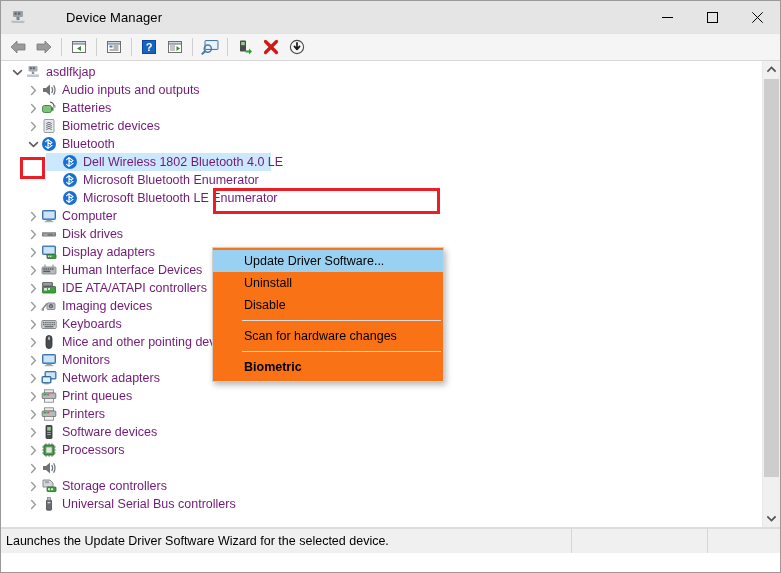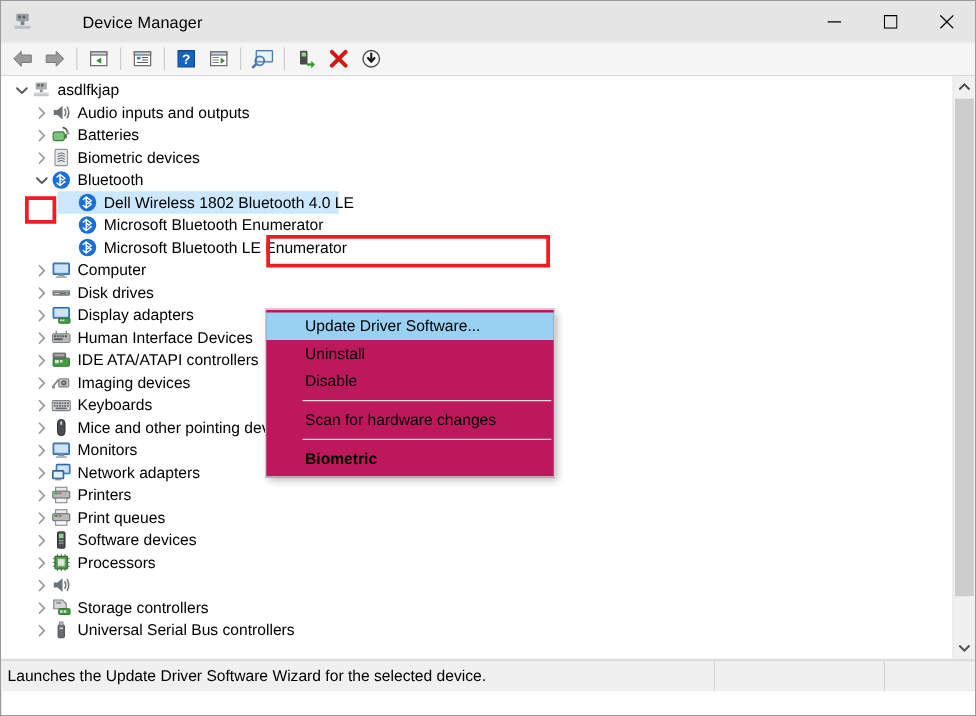--- a/index.html
+++ b/index.html
@@ -41,21 +41,21 @@
   .content{position:relative;height:466px;background:#fff;border-bottom:1px solid #dcdcdc;}
   .tree{
     position:absolute;left:0;top:0;right:18px;bottom:0;overflow:hidden;
     padding-top:2px;
   }
   .row{height:18px;display:flex;align-items:center;position:relative;white-space:nowrap;}
   .row .twisty{
     width:16px;height:18px;flex:0 0 auto;display:flex;align-items:center;justify-content:center;
   }
   .row .ico{width:16px;height:16px;flex:0 0 auto;margin-right:5px;position:relative;}
-  .row .lbl{font-size:12.5px;color:#000000;line-height:18px;}
+  .row .lbl{font-size:12.5px;color:#701a75;line-height:18px;}
   .row.sel .selbg{
     position:absolute;left:0;top:0;height:18px;background:#cce8ff;z-index:0;
   }
   .row.sel .ico,.row.sel .lbl{position:relative;z-index:1;}
   .depth0{padding-left:8px;}
   .depth1{padding-left:24px;}
   .depth2{padding-left:45px;}
 
   .chev{display:block;}
 
@@ -73,21 +73,21 @@
     border-top:1px solid #dcdcdc;
   }
   .status-cell{height:24px;display:flex;align-items:center;padding-left:5px;font-size:12.5px;color:#000;}
   .status-main{flex:0 0 565px;border-right:1px solid #d6d6d6;}
   .status-b{flex:0 0 130px;border-right:1px solid #d6d6d6;}
   .status-c{flex:1 1 auto;}
 
   
   .ctxmenu{
     position:absolute;left:211px;top:186px;width:230px;
-    background:#be185d;border:1px solid #cfcfcf;
+    background:#f97316;border:1px solid #cfcfcf;
     box-shadow:2px 3px 6px rgba(0,0,0,.28);
     z-index:40;padding:2px 0 3px 0;
   }
   .ctxitem{height:22px;display:flex;align-items:center;padding-left:31px;font-size:12.5px;color:#000;}
   .ctxitem.hl{background:#99d1f2;}
   .ctxitem.bold{font-weight:bold;}
   .ctxsep{height:1px;background:#dcdcdc;margin:4px 2px 4px 29px;}
 
   
   .redbox{position:absolute;border:3px solid #ee1c25;z-index:60;box-sizing:border-box;}
@@ -472,36 +472,36 @@
               <path d="M3.6 1.6 L7.4 5.5 L3.6 9.4" fill="none" stroke="#9a9a9a" stroke-width="1.4" stroke-linecap="round" stroke-linejoin="round"></path>
             </svg>
           </span>
           <span class="ico"><svg width="16" height="16" viewBox="0 0 16 16">
               <rect x="3.5" y="1.8" width="9" height="3.2" fill="#e8eaec" stroke="#7d8184" stroke-width="0.8"></rect>
               <rect x="1.2" y="5" width="13.6" height="5.5" rx="0.8" fill="#b6babd" stroke="#6e7275" stroke-width="0.9"></rect>
               <rect x="2.4" y="6" width="3.2" height="1.4" fill="#3f9e3f"></rect>
               <rect x="6.2" y="6" width="2" height="1.4" fill="#d9534f"></rect>
               <rect x="3.5" y="10.5" width="9" height="3.7" fill="#f2f4f5" stroke="#7d8184" stroke-width="0.8"></rect>
             </svg></span>
-          <span class="lbl">Printers</span>
+          <span class="lbl">Print queues</span>
         </div>
         <div class="row depth1">
           <span class="twisty">
             <svg class="chev" width="11" height="11" viewBox="0 0 11 11">
               <path d="M3.6 1.6 L7.4 5.5 L3.6 9.4" fill="none" stroke="#9a9a9a" stroke-width="1.4" stroke-linecap="round" stroke-linejoin="round"></path>
             </svg>
           </span>
           <span class="ico"><svg width="16" height="16" viewBox="0 0 16 16">
               <rect x="3.5" y="1.8" width="9" height="3.2" fill="#e8eaec" stroke="#7d8184" stroke-width="0.8"></rect>
               <rect x="1.2" y="5" width="13.6" height="5.5" rx="0.8" fill="#b6babd" stroke="#6e7275" stroke-width="0.9"></rect>
               <rect x="2.4" y="6" width="3.2" height="1.4" fill="#3f9e3f"></rect>
               <rect x="6.2" y="6" width="2" height="1.4" fill="#d9534f"></rect>
               <rect x="3.5" y="10.5" width="9" height="3.7" fill="#f2f4f5" stroke="#7d8184" stroke-width="0.8"></rect>
             </svg></span>
-          <span class="lbl">Print queues</span>
+          <span class="lbl">Printers</span>
         </div>
         <div class="row depth1">
           <span class="twisty">
             <svg class="chev" width="11" height="11" viewBox="0 0 11 11">
               <path d="M3.6 1.6 L7.4 5.5 L3.6 9.4" fill="none" stroke="#9a9a9a" stroke-width="1.4" stroke-linecap="round" stroke-linejoin="round"></path>
             </svg>
           </span>
           <span class="ico"><svg width="16" height="16" viewBox="0 0 16 16">
               <rect x="5" y="1.5" width="6" height="13" rx="0.8" fill="#4a4d50" stroke="#2e3134" stroke-width="0.8"></rect>
               <rect x="6.2" y="3" width="3.6" height="3.6" fill="#8ed08e"></rect>

